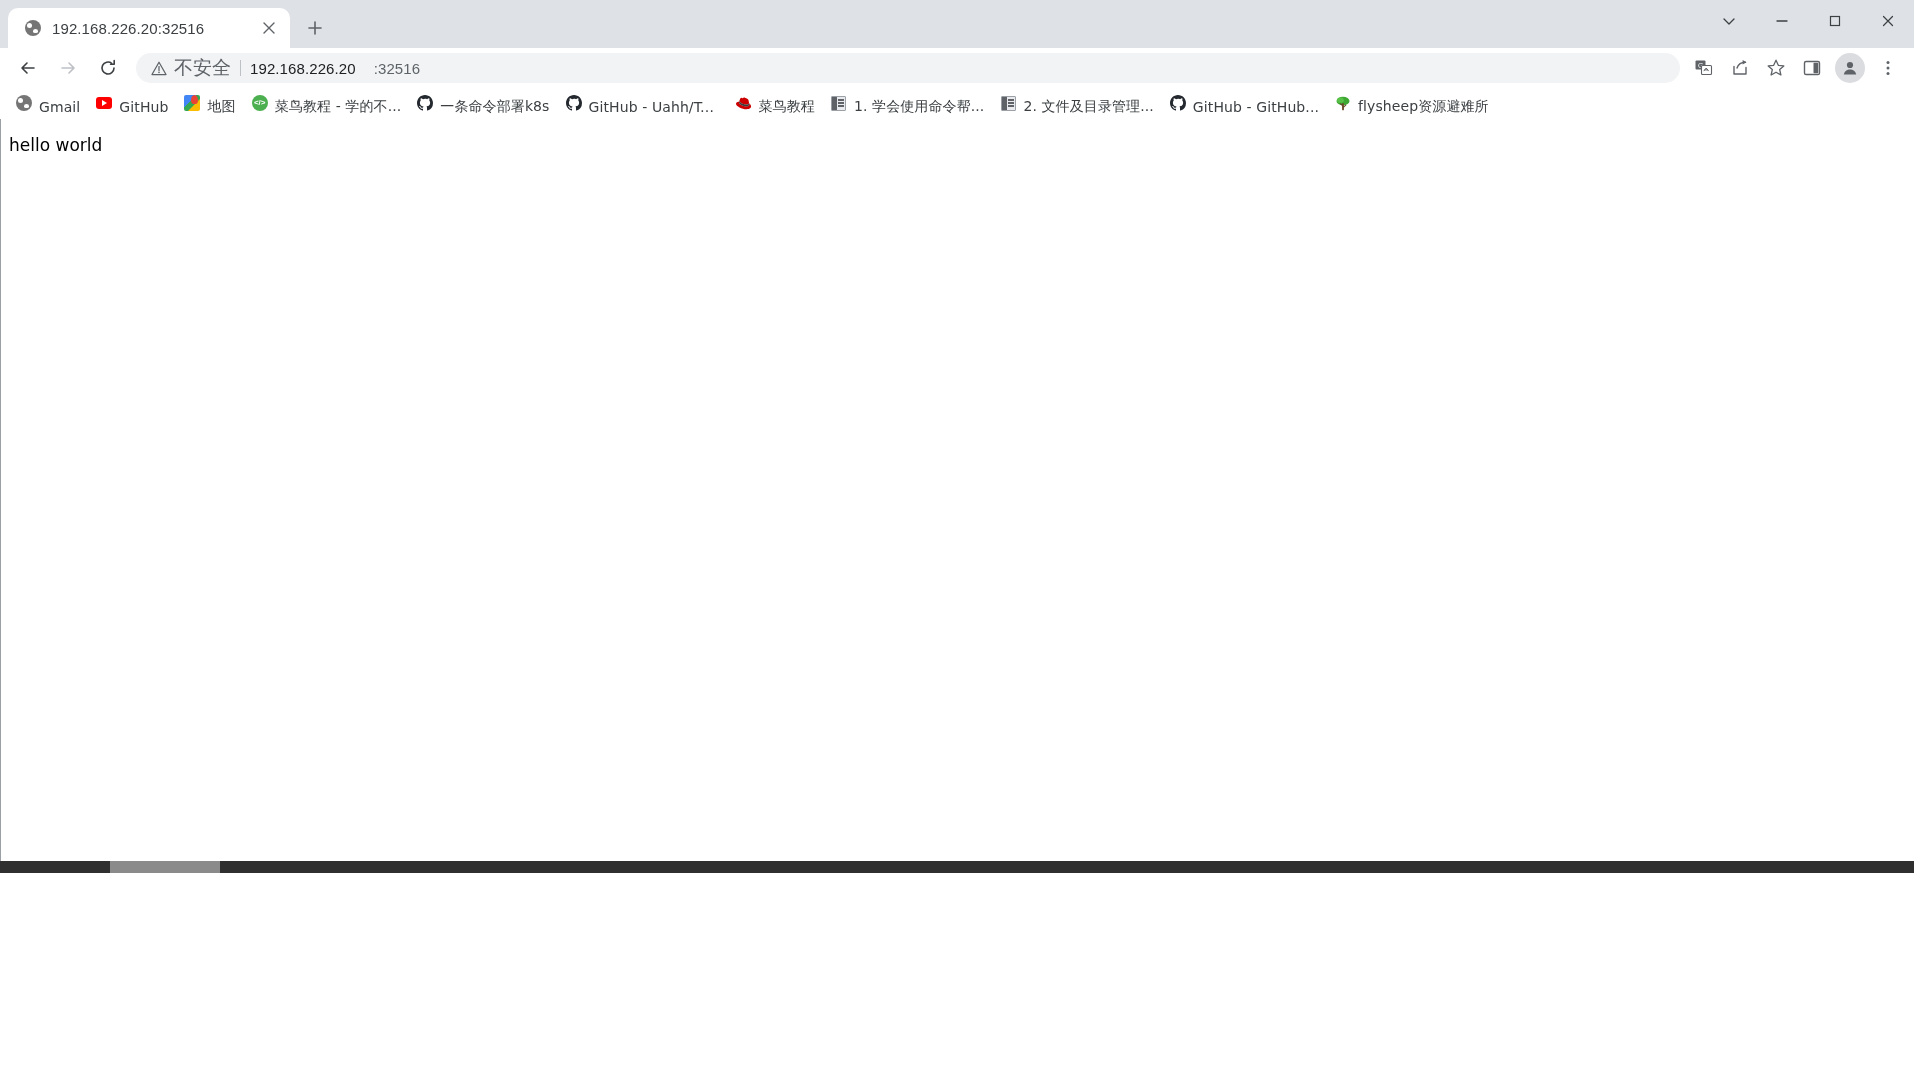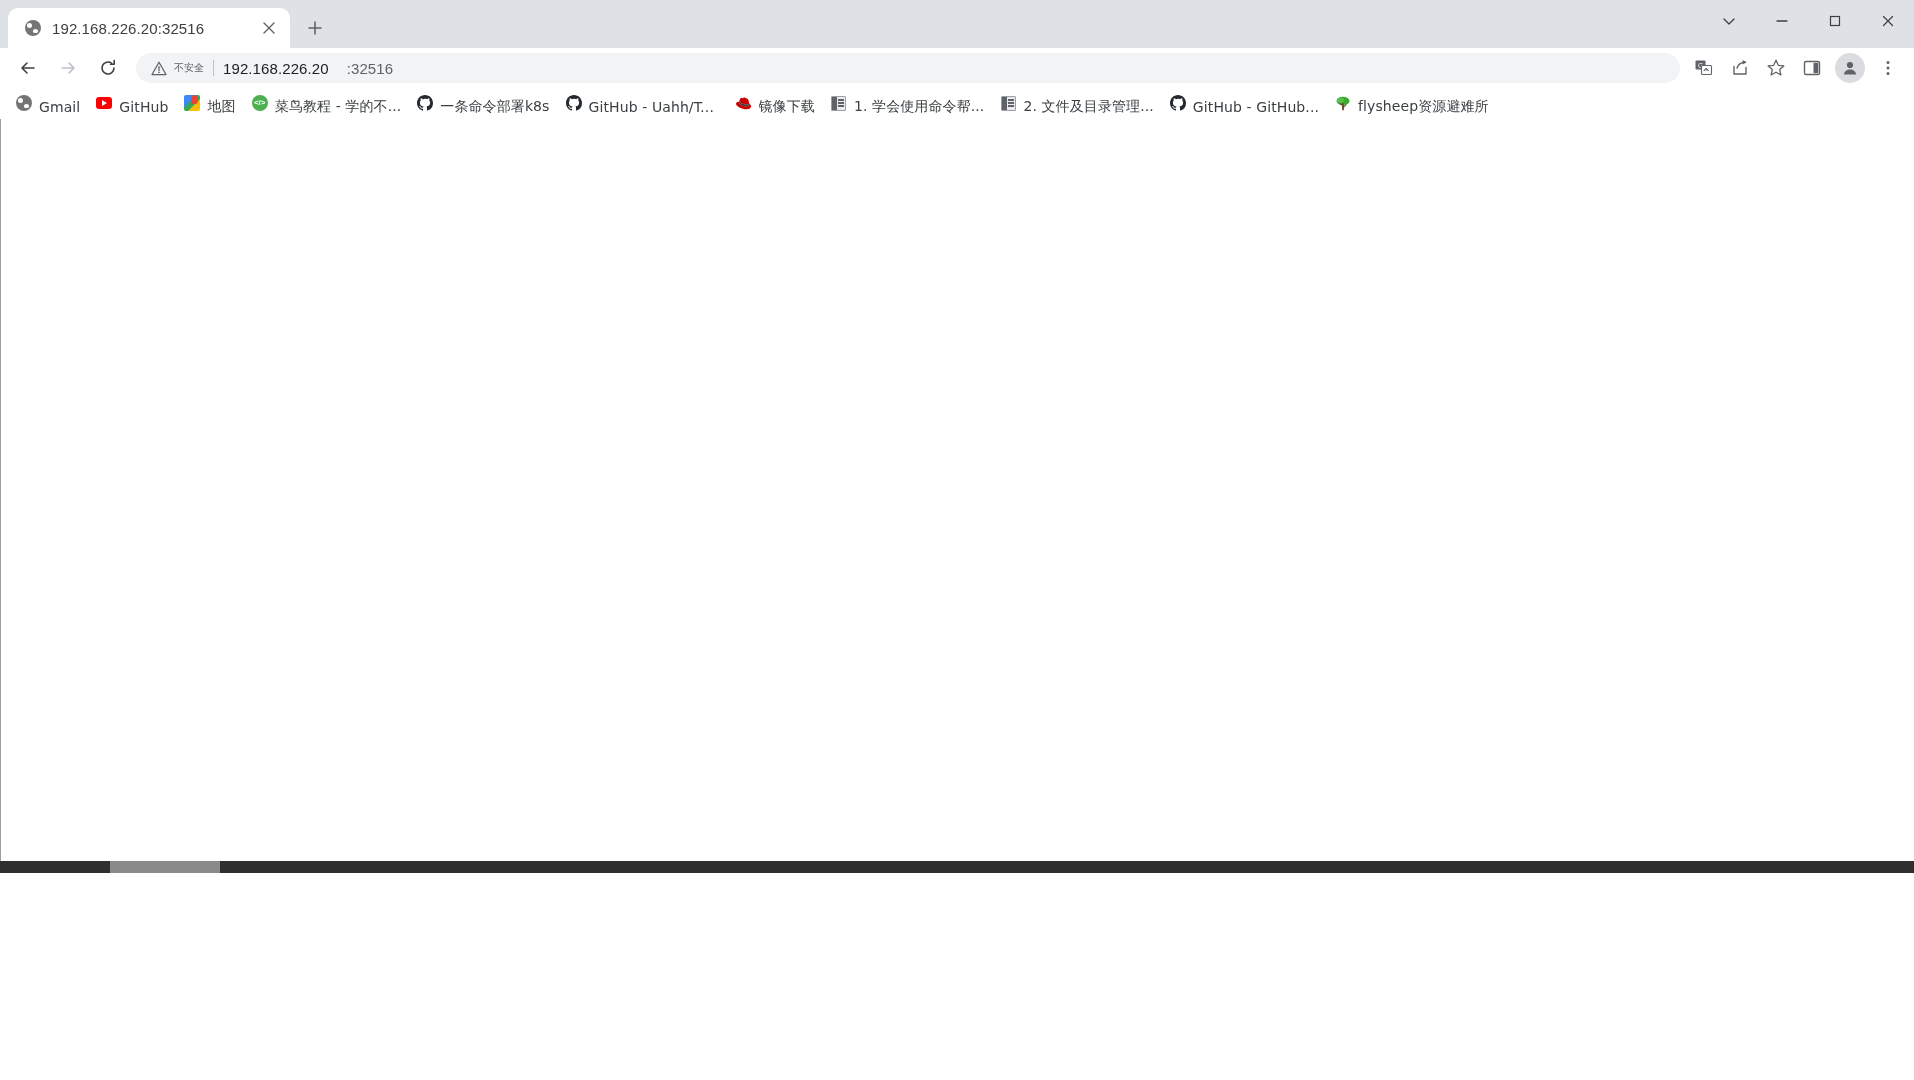--- a/index.html
+++ b/index.html
@@ -114,21 +114,21 @@
     gap: 0px;
     min-width: 0;
   }
   .security-warn-icon {
     width: 18px; height: 18px;
     flex: 0 0 18px;
     display: flex; align-items: center; justify-content: center;
     margin-right: 6px;
   }
   .security-label {
-    font-size: 10px;
+    font-size: 19px;
     color: #5f6368;
     white-space: nowrap;
     font-family: "DejaVu Sans", "Liberation Sans", sans-serif;
   }
   .omnibox-sep {
     width: 1px; height: 16px;
     background: #bdc1c6;
     margin: 0 9px;
     flex: 0 0 1px;
   }
@@ -490,21 +490,21 @@
       <span class="bm-label">GitHub - Uahh/To...</span>
     </div>
 
     <div class="bookmark">
       <span class="bm-favicon">
         <svg width="17" height="14" viewBox="0 0 17 14" aria-hidden="true">
           <path fill="#cc0000" d="M11.2 8.6c1.1 0 2.7-.23 2.7-1.55a1.2 1.2 0 0 0-.03-.3l-.66-2.86c-.15-.63-.29-.92-1.4-1.48-.87-.44-2.76-1.17-3.32-1.17-.52 0-.67.67-1.29.67-.6 0-1.04-.5-1.6-.5-.54 0-.89.37-1.16 1.12 0 0-.75 2.12-.85 2.43a.58.58 0 0 0-.02.17c0 .82 3.23 3.46 7.63 3.46M14.08 7.6c.15.72.15.8.15.9 0 1.24-1.4 1.93-3.23 1.93-4.16 0-7.8-2.43-7.8-4.04 0-.22.04-.44.13-.64C1.83 5.83 0 6.1 0 7.72c0 2.65 6.28 5.92 11.25 5.92 3.81 0 4.77-1.72 4.77-3.08 0-1.07-.93-2.29-1.94-2.96"></path>
           <path fill="#1a1a1a" d="M14.08 7.6c.15.72.15.8.15.9 0 1.24-1.4 1.93-3.23 1.93-4.16 0-7.8-2.43-7.8-4.04 0-.22.04-.44.13-.64l.31-.78a.58.58 0 0 0-.02.17c0 .82 3.23 3.46 7.63 3.46 1.1 0 2.7-.23 2.7-1.55a1.2 1.2 0 0 0-.03-.3z" opacity="0.85"></path>
         </svg>
       </span>
-      <span class="bm-label">镜像下载</span>
+      <span class="bm-label">菜鸟教程</span>
     </div>
 
     <div class="bookmark">
       <span class="bm-favicon">
         <span class="fav-doc">
             <span class="doc-lines">
               <i></i>
               <i></i>
               <i></i>
             </span>
@@ -544,20 +544,21 @@
           <path d="M8 11 L5.3 8.6 M8 12.6 L10.8 10.2" stroke="#6b4a2a" stroke-width="1.1" fill="none" stroke-linecap="round"></path>
         </svg>
       </span>
       <span class="bm-label">flysheep资源避难所</span>
     </div>
 
   </div>
 
   <div class="page-area">
     <div class="page-left-border"></div>
+    <div class="page-body-text">hello world</div>
   </div>
 
   <div class="taskbar-strip">
     <div class="taskbar-seg"></div>
     <div class="taskbar-seg active"></div>
     <div class="taskbar-spacer"></div>
   </div>
 
 </div>
 

